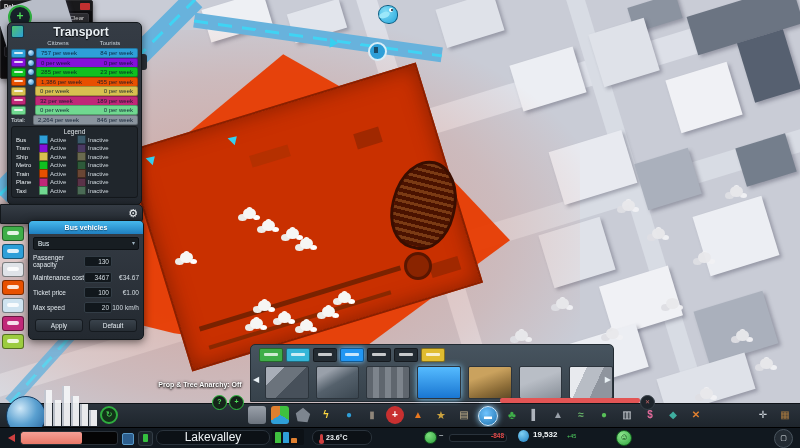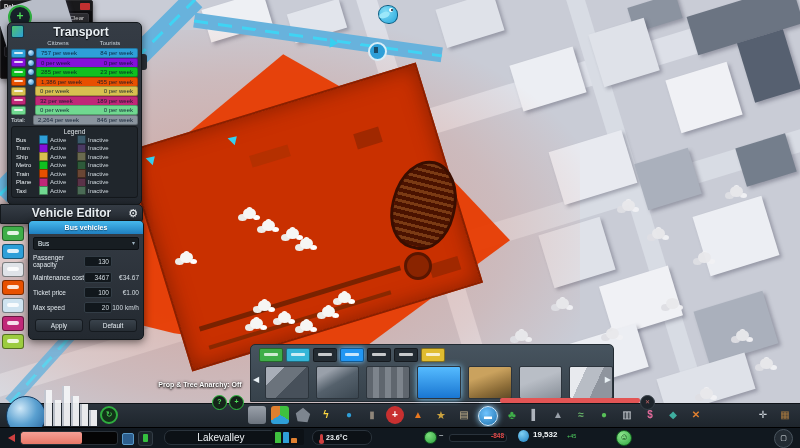--- a/index.html
+++ b/index.html
@@ -192,22 +192,22 @@
   .rew{position:absolute;left:8px;top:434px;width:0;height:0;z-index:13;
     border-right:7px solid #d04040;border-top:4px solid transparent;border-bottom:4px solid transparent;}
   .prog{position:absolute;left:20px;top:431px;width:96px;height:12px;background:#050505;border:1px solid #2a3138;
     border-radius:3px;z-index:13;overflow:hidden;}
   .prog .fill{width:64%;height:100%;background:linear-gradient(#f6a096,#e87868);border-radius:2px;}
   .bluechip{position:absolute;left:122px;top:433px;width:10px;height:10px;background:#2d5f8e;
     border:1px solid #5a9ac8;border-radius:2px;z-index:13;}
   .battery{position:absolute;left:138px;top:431px;width:13px;height:13px;background:#1c242b;
     border:1px solid #333d46;border-radius:3px;z-index:13;}
   .battery:after{content:"";position:absolute;left:4px;top:2px;width:5px;height:8px;background:#35c03f;border-radius:1px;}
-  .cityname{position:absolute;left:164px;top:430px;width:112px;height:13px;background:#0c1116;
-    border:1px solid #2a333c;border-radius:7px;color:#eef2f5;font-size:10px;text-align:center;
+  .cityname{position:absolute;left:156px;top:430px;width:112px;height:13px;background:#0c1116;
+    border:1px solid #2a333c;border-radius:7px;color:#eef2f5;font-size:12px;text-align:center;
     line-height:13px;z-index:13;}
   .rci{position:absolute;left:272px;top:429px;width:32px;height:16px;background:#0c1116;border-radius:2px;
     display:flex;align-items:flex-end;gap:2px;padding:2px 3px;box-sizing:border-box;z-index:13;}
   .rci div{width:6px;border-radius:1px 1px 0 0;}
   .rci .r{height:11px;background:#3fc03f;}
   .rci .c{height:11px;background:#2f9fd8;}
   .rci .i{height:5px;background:#e08030;}
   .tempchip{position:absolute;left:312px;top:430px;width:58px;height:13px;background:#0c1116;
     border:1px solid #2a333c;border-radius:7px;z-index:13;display:flex;align-items:center;}
   .therm{width:3px;height:8px;background:#d04040;border-radius:2px;margin:0 3px 0 7px;position:relative;}
@@ -442,21 +442,20 @@
         <span class="m">Taxi</span>
         <span class="sq c6"></span>
         <span class="lgl">Active</span>
         <span class="sq i6"></span>
         <span class="lgl">Inactive</span>
       </div>
     </div>
   </div>
 
   <div id="veditor" class="panel">
-    <div class="ptitle">Vehicle Editor</div>
     <span class="gear">⚙</span>
   </div>
   <div class="vstrip">
     <div class="vbtn" style="background:#3fae49;"></div>
     <div class="vbtn" style="background:#2e9fd8;"></div>
     <div class="vbtn" style="background:#dfe3e8;"></div>
     <div class="vbtn" style="background:#e85000;"></div>
     <div class="vbtn" style="background:#cfe3f0;"></div>
     <div class="vbtn" style="background:#c02878;"></div>
     <div class="vbtn" style="background:#9ccc3f;"></div>

